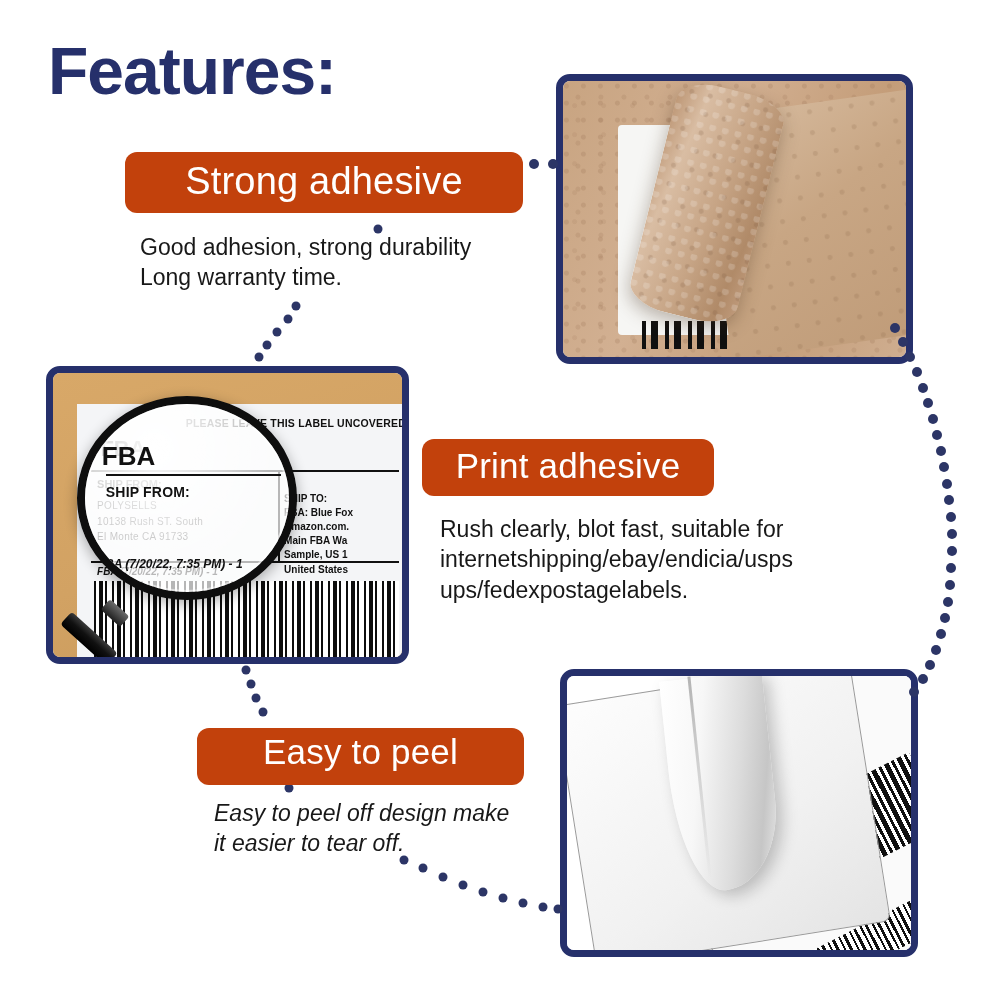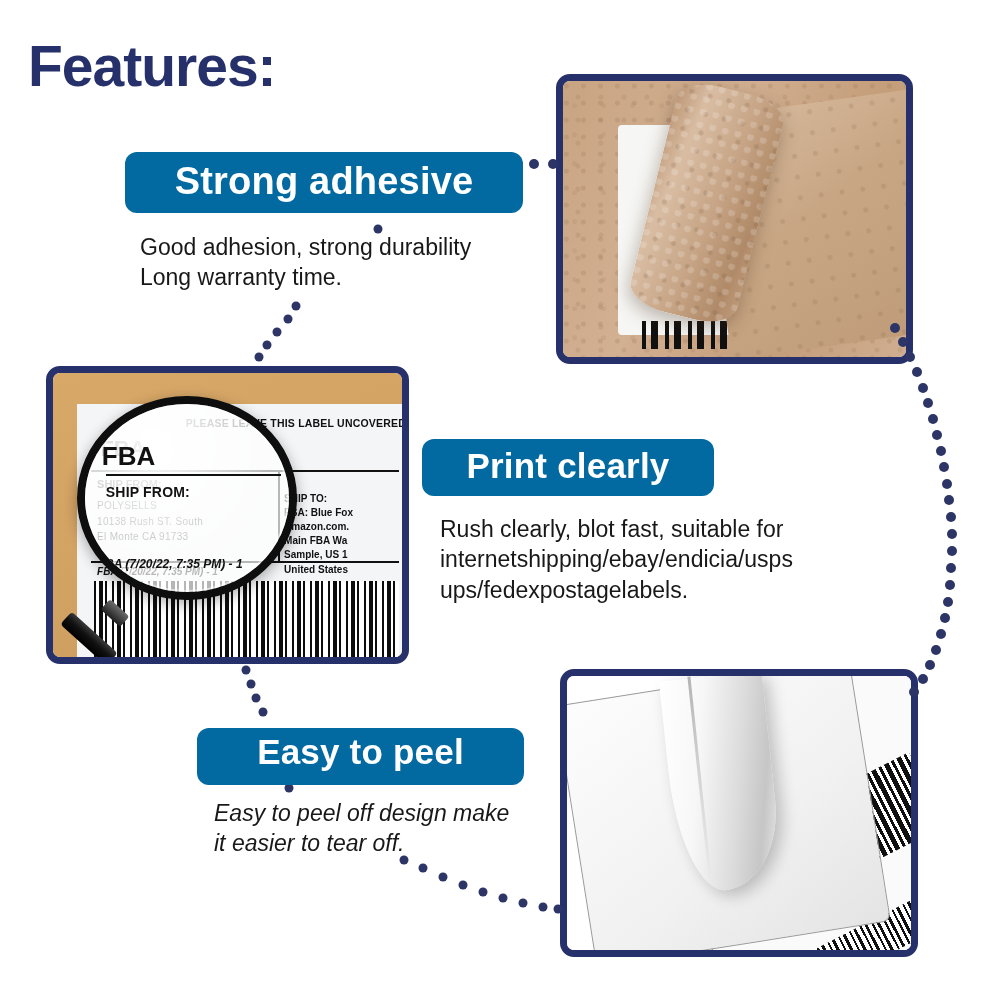--- a/index.html
+++ b/index.html
@@ -15,40 +15,40 @@
     position: relative;
     width: 1000px;
     height: 1000px;
     background: #ffffff;
     overflow: hidden;
   }
 
   
   .page-title {
     position: absolute;
-    left: 28px;
+    left: 48px;
     top: 38px;
-    font-size: 57px;
+    font-size: 66px;
     font-weight: 800;
     letter-spacing: -1px;
     color: #26306b;
     line-height: 1;
     white-space: nowrap;
   }
 
   
   .badge {
     position: absolute;
-    background: #0369a1;
+    background: #c2410c;
     color: #ffffff;
     border-radius: 12px;
     display: flex;
     align-items: center;
     justify-content: center;
-    font-weight: 700;
+    font-weight: 400;
     letter-spacing: 0.2px;
     box-sizing: border-box;
     white-space: nowrap;
     text-align: right;
   }
   .badge-strong {
     left: 125px; top: 152px;
     width: 398px; height: 61px;
     font-size: 38px;
     padding-bottom: 3px;
@@ -495,21 +495,21 @@
       <circle cx="523" cy="903" r="4.5"></circle>
       <circle cx="543" cy="907" r="4.5"></circle>
       <circle cx="558" cy="909" r="4.5"></circle>
     </g>
   </svg>
 
   <div class="badge badge-strong">Strong adhesive</div>
   <div class="body-text text-strong">Good adhesion, strong durability
 Long warranty time.</div>
 
-  <div class="badge badge-print">Print clearly</div>
+  <div class="badge badge-print">Print adhesive</div>
   <div class="body-text text-print">Rush clearly, blot fast,  suitable for
 internetshipping/ebay/endicia/usps
 ups/fedexpostagelabels.</div>
 
   <div class="badge badge-peel">Easy to peel</div>
   <div class="body-text text-peel">Easy to peel off design make
 it easier to tear off.</div>
 
 </div>
 

